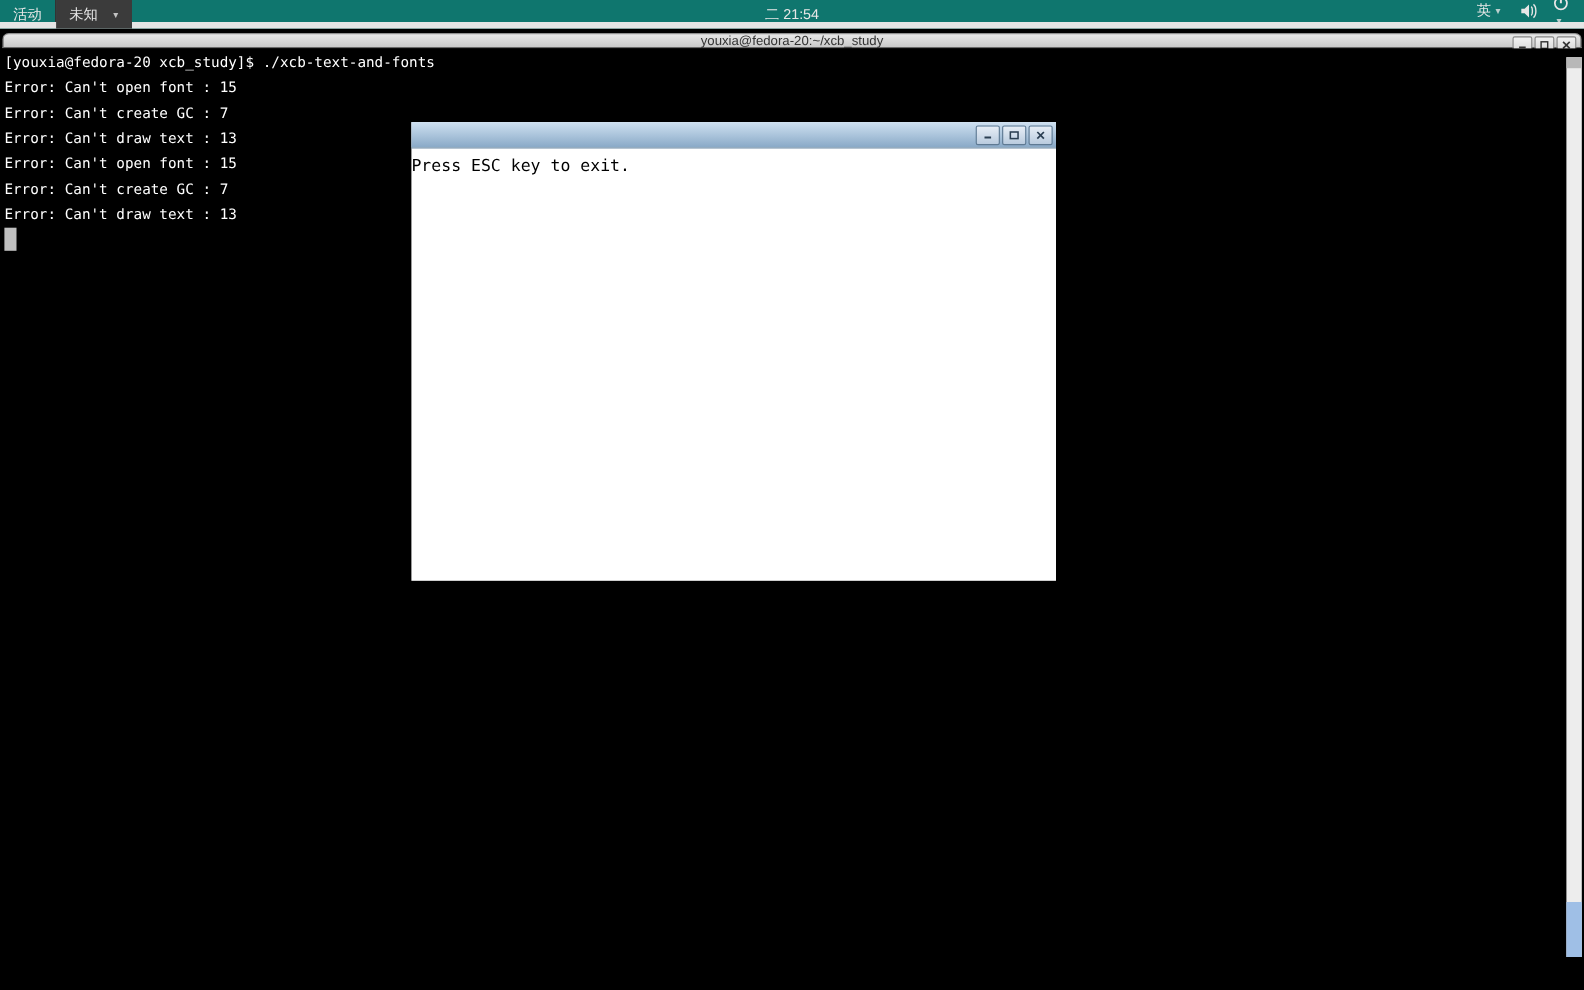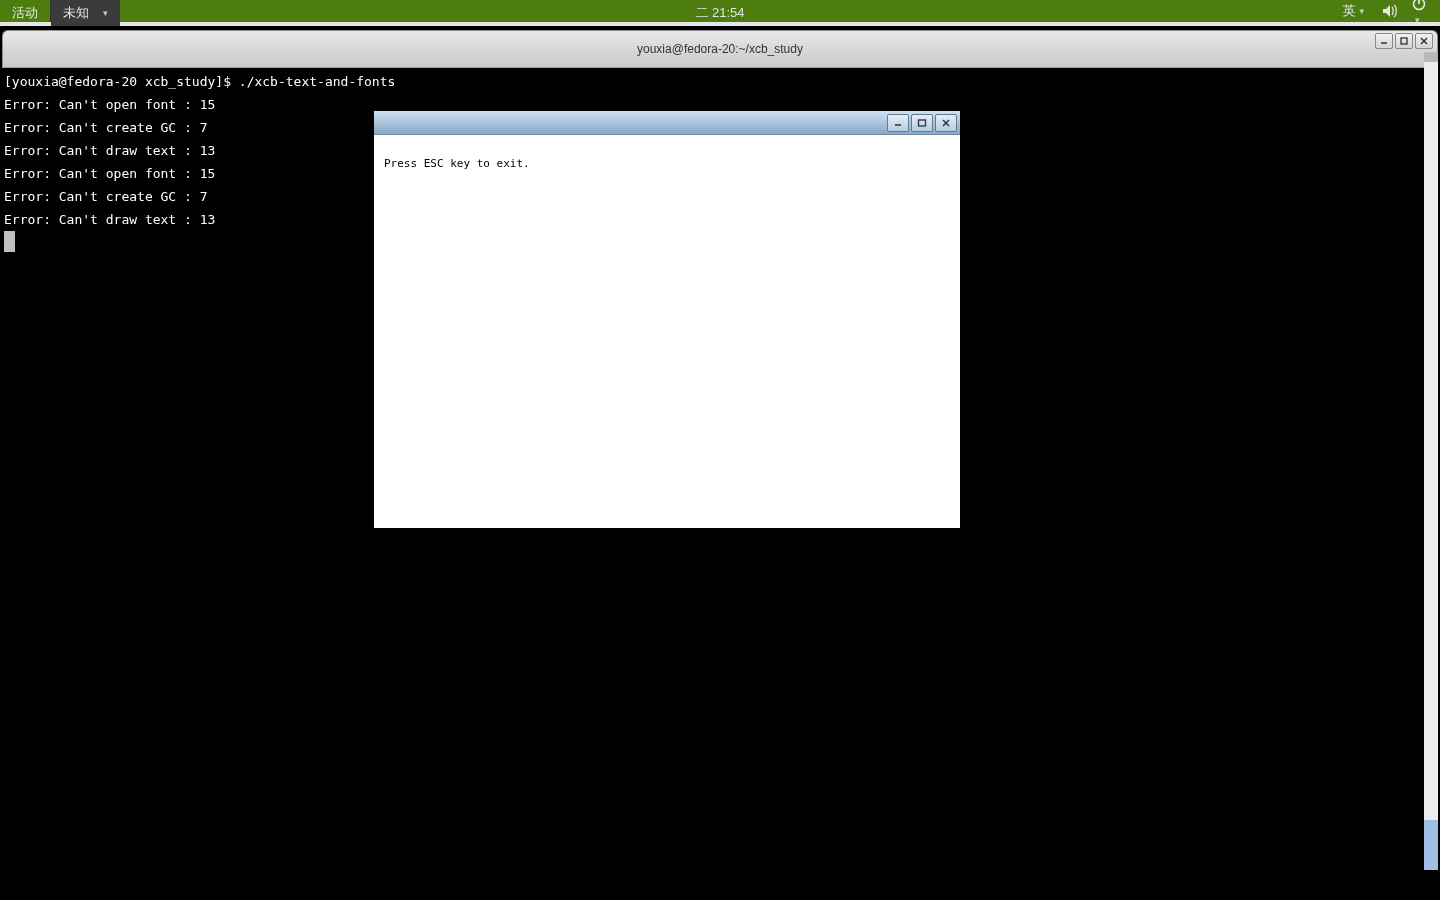--- a/index.html
+++ b/index.html
@@ -2,40 +2,40 @@
 <html><head>
 <meta charset="utf-8">
 <style>
   * { box-sizing: border-box; margin: 0; padding: 0; }
   html, body { width: 1440px; height: 900px; overflow: hidden; font-family: sans-serif; }
   body { background: #000; position: relative; }
 
   
   .topbar {
     position: absolute; top: 0; left: 0; right: 0; height: 26px;
-    background: #4d7c0f; color: #e6e6e6; font-size: 13px;
+    background: #0f766e; color: #e6e6e6; font-size: 13px;
     display: flex; align-items: stretch;
-    border-bottom: 4px solid #e5e5e5;
+    border-bottom: 6px solid #e5e5e5;
   }
   .topbar .left { display: flex; }
   .topbar .center { position: absolute; left: 50%; transform: translateX(-50%); display: flex; align-items: center; height: 26px; }
   .topbar .right { margin-left: auto; display: flex; align-items: center; gap: 14px; padding-right: 14px; }
   .tb-item { display: flex; align-items: center; padding: 0 12px; height: 26px; cursor: pointer; }
   .tb-item.active { background: #3b3b3b; gap: 10px; }
   .tb-sep { width: 1px; background: #333; }
   .caret { margin-left: 4px; font-size: 9px; opacity: .8; }
   .speaker svg, .power svg { display: block; }
 
   
   .term-window {
     position: absolute; top: 30px; left: 2px; right: 2px; bottom: 30px;
     background: #000;
   }
   .term-titlebar {
-    height: 38px;
+    height: 14px;
     background: linear-gradient(#e8e8e8, #c9c9c9);
     border: 1px solid #8f8f8f; border-bottom-color: #a0a0a0;
     border-radius: 6px 6px 0 0;
     display: flex; align-items: center; justify-content: center;
     position: relative;
     color: #333; font-size: 12px;
   }
   .term-titlebar .win-btns {
     position: absolute; right: 4px; top: 2px; display: flex; gap: 2px;
   }
@@ -91,23 +91,23 @@
     padding-right: 3px;
   }
   .xwin .xtitle .xbtn {
     width: 22px; height: 18px; margin-left: 2px;
     background: linear-gradient(#e7eef6,#b9cbde);
     border: 1px solid #5f7a93; border-radius: 2px;
     display: flex; align-items: center; justify-content: center;
     cursor: pointer;
   }
   .xwin .xcontent {
-    padding: 6px 10px;
+    padding: 6px 0;
     font-family: "DejaVu Sans Mono",monospace;
-    font-size: 11px; color: #000; margin-top: 16px;
+    font-size: 15px; color: #000;
   }
 </style>
 </head>
 <body>
 
 <div class="topbar">
   <div class="left">
     <div class="tb-item">
       <span>活动</span>
     </div>

